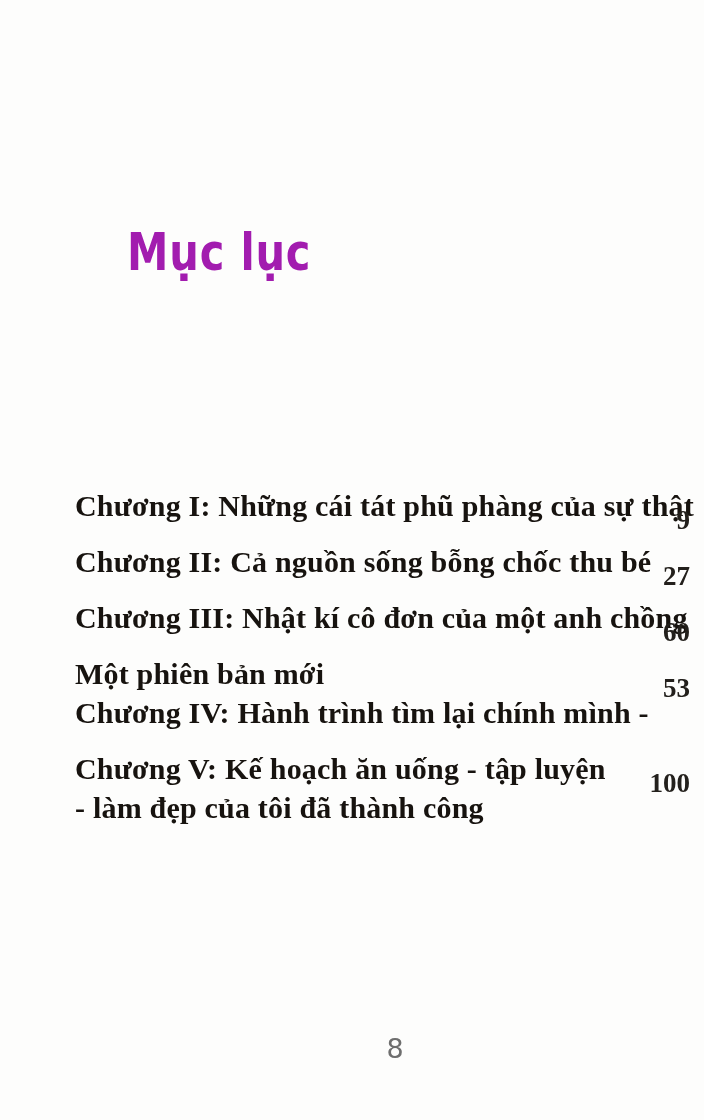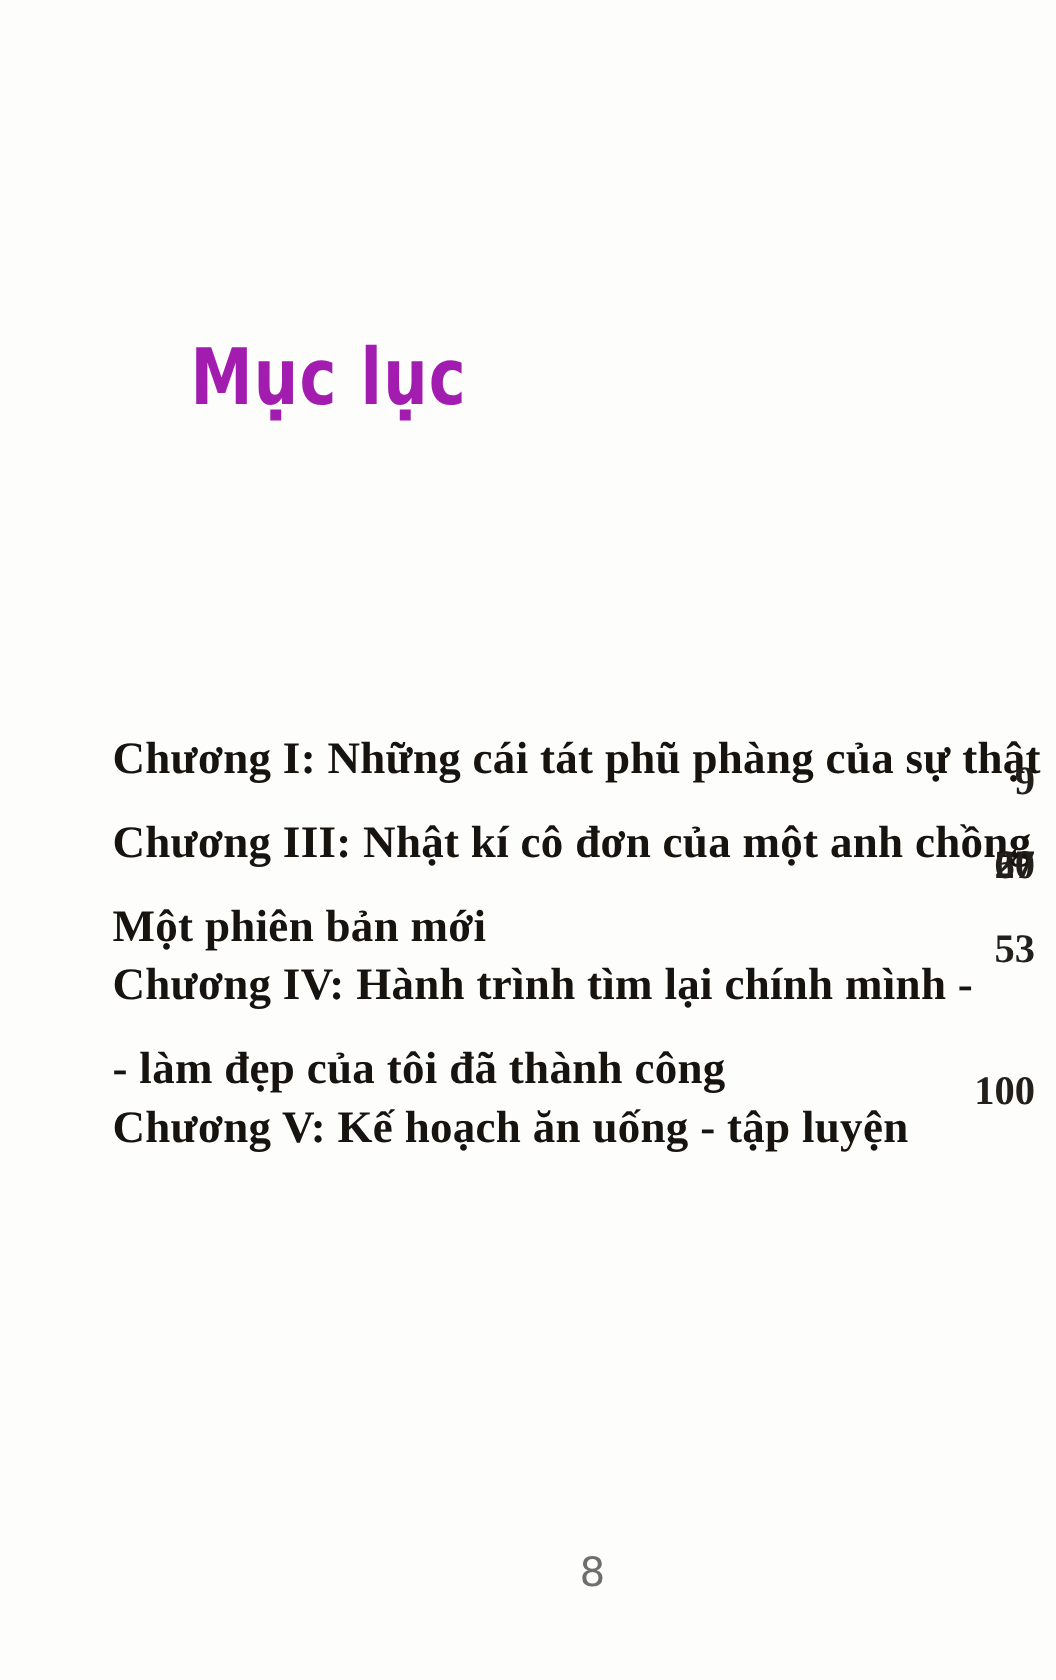--- a/index.html
+++ b/index.html
@@ -79,37 +79,38 @@
 
 <div class="toc">
 
   <div class="toc-entry">
     <div class="toc-line">Chương I: Những cái tát phũ phàng của sự thật</div>
     <div class="toc-line"></div>
     <div class="toc-page">9</div>
   </div>
 
   <div class="toc-entry">
+    <div class="toc-line">Chương II: Cả nguồn sống bỗng chốc thu bé</div>
     <div class="toc-page">27</div>
   </div>
 
   <div class="toc-entry">
     <div class="toc-line">Chương III: Nhật kí cô đơn của một anh chồng</div>
     <div class="toc-line"></div>
     <div class="toc-page">60</div>
   </div>
 
   <div class="toc-entry">
     <div class="toc-line">Một phiên bản mới</div>
     <div class="toc-line">Chương IV: Hành trình tìm lại chính mình -</div>
     <div class="toc-page">53</div>
   </div>
 
   <div class="toc-entry">
+    <div class="toc-line">Chương V: Kế hoạch ăn uống - tập luyện</div>
     <div class="toc-line">- làm đẹp của tôi đã thành công</div>
-    <div class="toc-line">Chương V: Kế hoạch ăn uống - tập luyện</div>
     <div class="toc-page">100</div>
   </div>
 
 
 </div>
 
 <div class="footer-page-number">8</div>
 
 </body></html>

